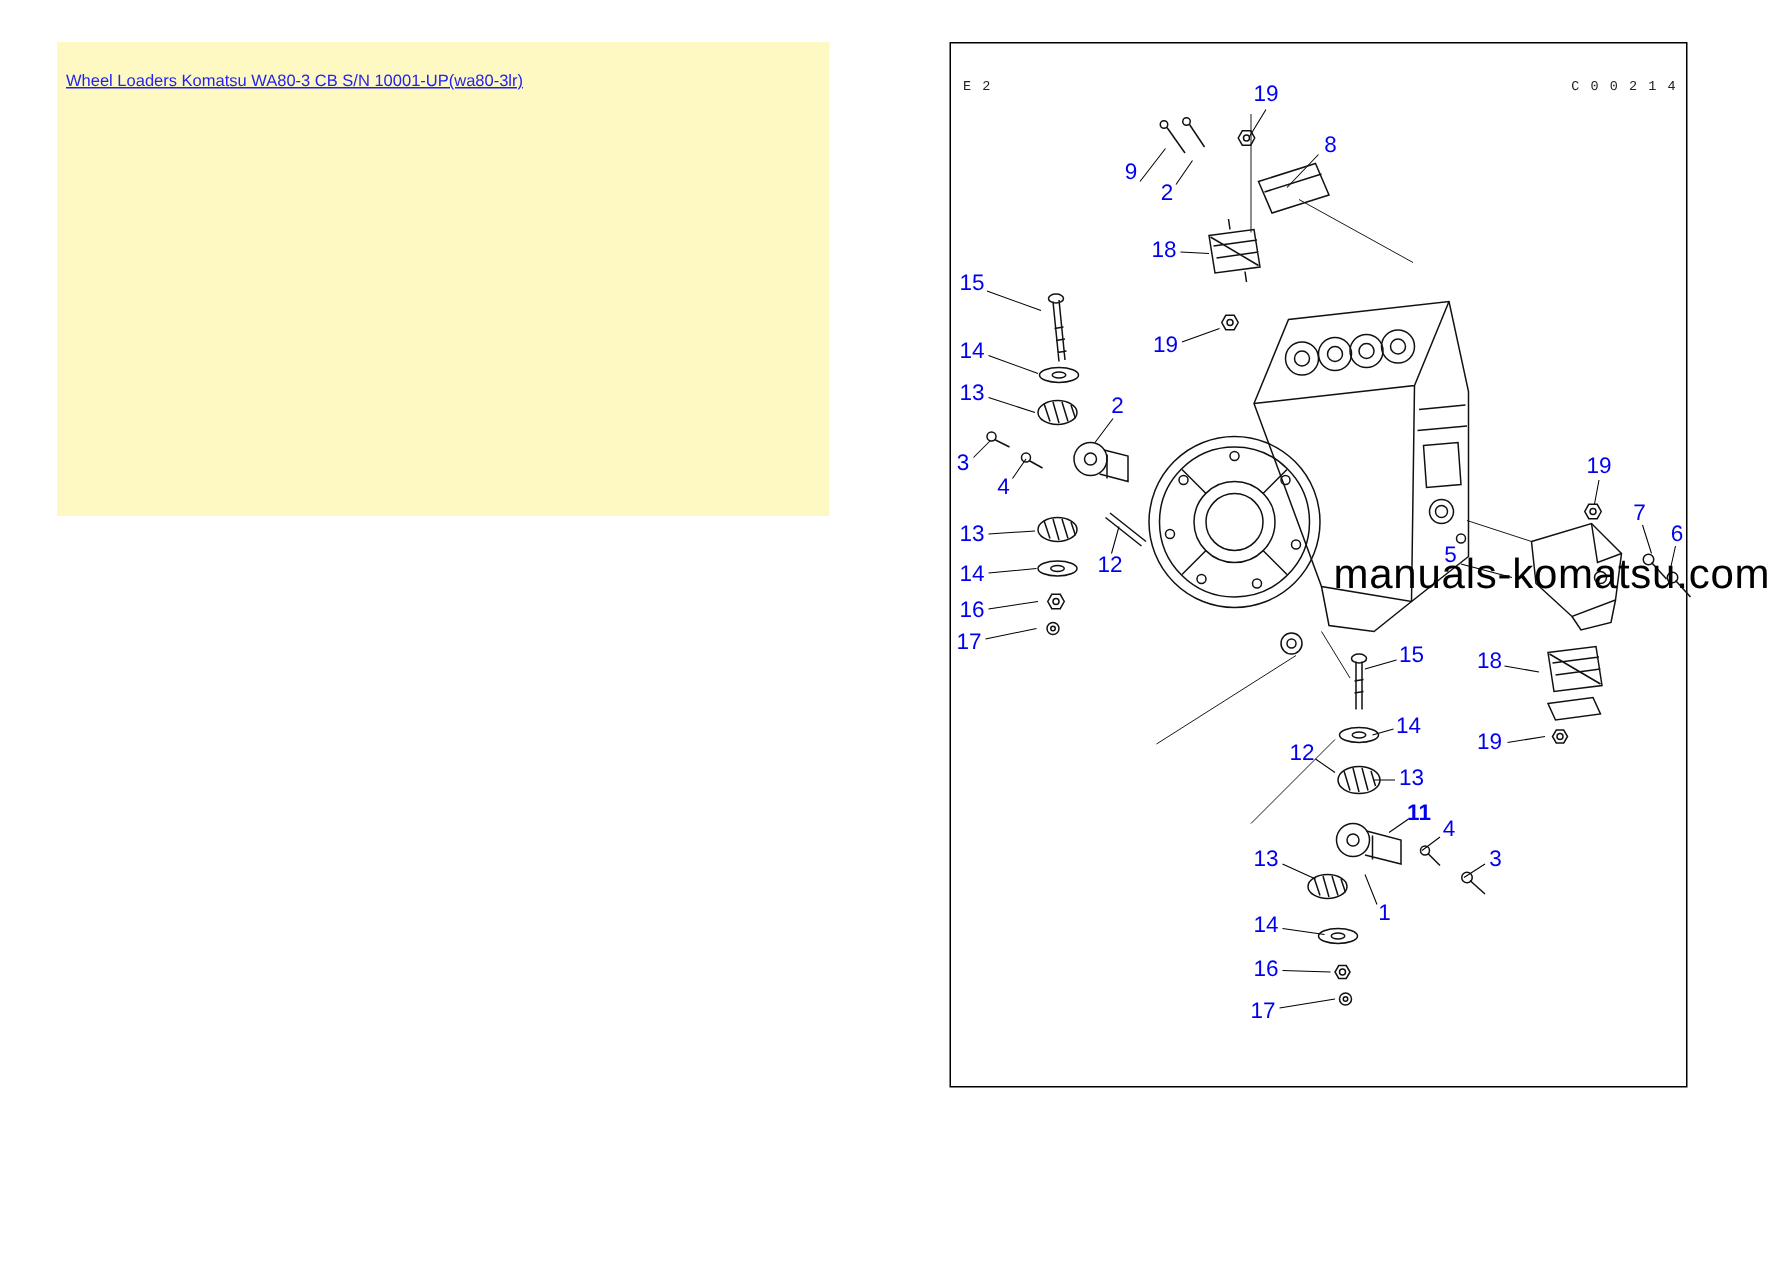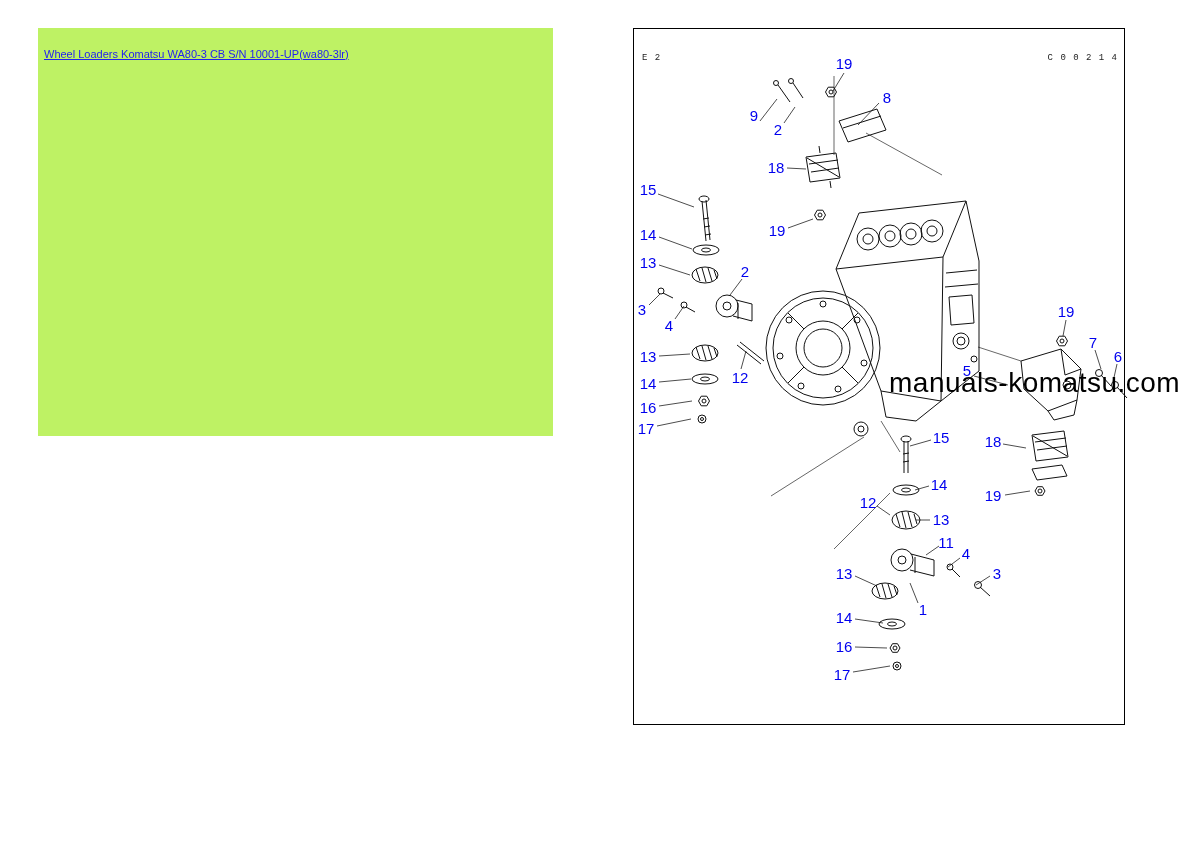--- a/index.html
+++ b/index.html
@@ -1,22 +1,22 @@
 <!DOCTYPE html>
 <html><head>
 <meta charset="utf-8">
 <style>
   html,body{margin:0;padding:0;}
   body{
     width:1190px;height:842px;position:relative;background:#ffffff;
     font-family:"Liberation Sans",sans-serif;overflow:hidden;
   }
   .black-panel{
-    position:absolute;left:38px;top:28px;width:515px;height:408px;
-    background:#bef264;box-sizing:border-box;padding:16px 8px 0 6px;
+    position:absolute;left:38px;top:28px;width:515px;height:316px;
+    background:#fef9c3;box-sizing:border-box;padding:16px 8px 0 6px;
   }
   .model-link{
     font-size:11px;text-decoration:underline;cursor:pointer;display:inline-block;
   }
   .diagram-panel{
     position:absolute;left:633px;top:28px;width:492px;height:697px;
     border:1px solid #000;background:#fff;box-sizing:border-box;
   }
   .sheet-code{
     position:absolute;top:24px;font-family:"Liberation Mono",monospace;
@@ -201,21 +201,21 @@
       <span class="callout" style="left: 333px; top: 341px; color: rgb(0, 0, 238);">5</span>
       <span class="callout" style="left: 432px; top: 282px; color: rgb(0, 0, 238);">19</span>
       <span class="callout" style="left: 459px; top: 313px; color: rgb(0, 0, 238);">7</span>
       <span class="callout" style="left: 484px; top: 327px; color: rgb(0, 0, 238);">6</span>
       <span class="callout" style="left: 307px; top: 408px; color: rgb(0, 0, 238);">15</span>
       <span class="callout" style="left: 359px; top: 412px; color: rgb(0, 0, 238);">18</span>
       <span class="callout" style="left: 305px; top: 455px; color: rgb(0, 0, 238);">14</span>
       <span class="callout" style="left: 359px; top: 466px; color: rgb(0, 0, 238);">19</span>
       <span class="callout" style="left: 307px; top: 490px; color: rgb(0, 0, 238);">13</span>
       <span class="callout" style="left: 234px; top: 473px; color: rgb(0, 0, 238);">12</span>
-      <span class="callout" style="left: 312px; top: 513px; color: rgb(0, 0, 238);">11</span>
+      <span class="callout" style="left: 312px; top: 513px; color: rgb(0, 0, 238); font-weight: bold;">11</span>
       <span class="callout" style="left: 332px; top: 524px; color: rgb(0, 0, 238);">4</span>
       <span class="callout" style="left: 363px; top: 544px; color: rgb(0, 0, 238);">3</span>
       <span class="callout" style="left: 210px; top: 544px; color: rgb(0, 0, 238);">13</span>
       <span class="callout" style="left: 289px; top: 580px; color: rgb(0, 0, 238);">1</span>
       <span class="callout" style="left: 210px; top: 588px; color: rgb(0, 0, 238);">14</span>
       <span class="callout" style="left: 210px; top: 617px; color: rgb(0, 0, 238);">16</span>
       <span class="callout" style="left: 208px; top: 645px; color: rgb(0, 0, 238);">17</span>
     </div>
 </div>
 

